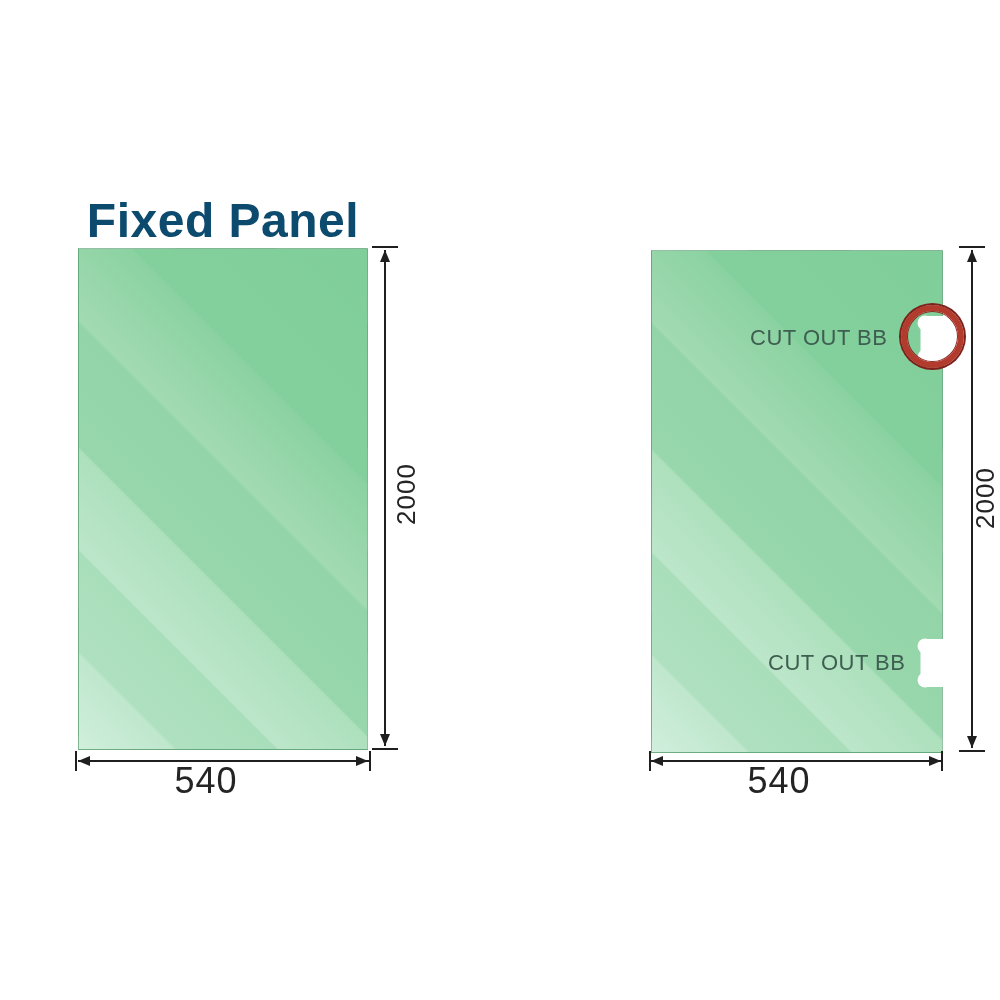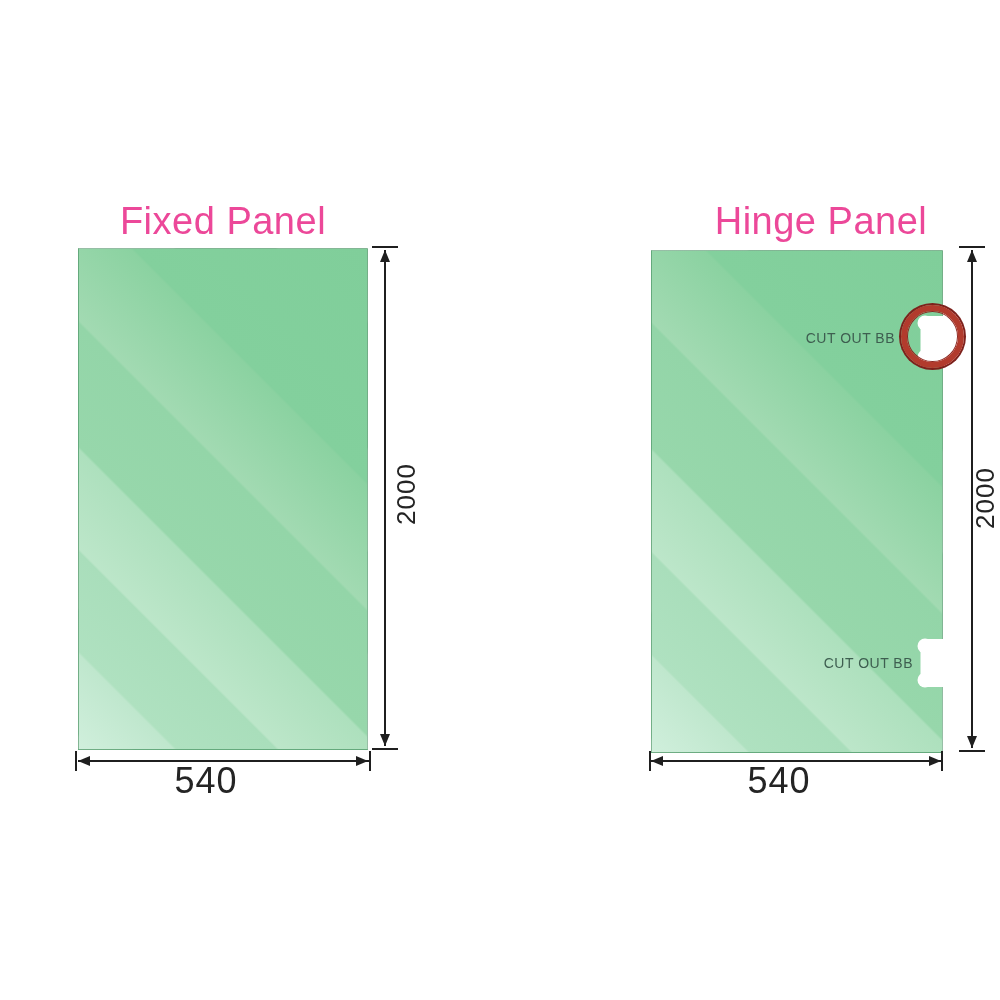--- a/index.html
+++ b/index.html
@@ -5,21 +5,21 @@
   html,body{margin:0;padding:0;}
   body{
     width:1000px;height:1000px;background:#ffffff;
     font-family:"Liberation Sans", sans-serif;
     position:relative;overflow:hidden;
   }
   .canvas{position:absolute;left:0;top:0;width:1000px;height:1000px;}
 
   .panel-title{
     position:absolute;text-align:center;
-    font-size:38px;font-weight:400;color:#ec4899;line-height:44px;
+    font-size:48px;font-weight:700;color:#0c4a6e;line-height:44px;
     letter-spacing:0.5px;
   }
   .glass{
     position:absolute;
     border:1px solid rgba(50,100,70,0.35);
     box-sizing:border-box;
     background:
       linear-gradient(45deg,
         #d0efdc 0%,
         #bfe7cd 12%,
@@ -45,22 +45,22 @@
 
   .dim-label{
     position:absolute;color:#242424;font-size:36px;line-height:28px;
     text-align:center;letter-spacing:1px;z-index:2;
   }
   .dim-label.vert{
     font-size:26px;line-height:26px;width:70px;
     transform:rotate(-90deg);transform-origin:center center;
   }
   .cutout-label{
-    position:absolute;color:#3e5e50;font-size:14px;line-height:24px;
-    text-align:right;letter-spacing:0.5px;z-index:3;
+    position:absolute;color:#3e5e50;font-size:22px;line-height:24px;
+    text-align:left;letter-spacing:0.5px;z-index:3;
   }
   .cutout{position:absolute;z-index:3;}
   .red-ring{
     position:absolute;width:51px;height:51px;border-radius:50%;
     border:6px solid #b23b2d;
     box-shadow:0 0 0 2px #7d211c, inset 0 0 0 1px #8a2620;
     z-index:4;background:transparent;
   }
 </style>
 </head>
@@ -79,21 +79,20 @@
   <div class="arr down" style="left:380px;top:734px;"></div>
   <div class="dim-label vert" style="left:371px;top:481px;">2000</div>
 
   <div class="tick" style="left:75px;top:751px;width:2px;height:20px;"></div>
   <div class="tick" style="left:369px;top:751px;width:2px;height:20px;"></div>
   <div class="dim-line" style="left:78px;top:760px;width:292px;height:2px;"></div>
   <div class="arr left" style="left:78px;top:756px;"></div>
   <div class="arr right" style="left:356px;top:756px;"></div>
   <div class="dim-label" style="left:60px;top:767px;width:292px;">540</div>
 
-  <div class="panel-title" style="left:671px;top:199px;width:300px;">Hinge Panel</div>
 
   <div class="glass" style="left:651px;top:250px;width:292px;height:503px;"></div>
 
   <svg class="cutout" style="left:916px;top:314px;" width="28" height="52" viewBox="0 0 28 52">
     <g fill="#ffffff">
       <circle cx="9" cy="9" r="7.5"></circle>
       <circle cx="9" cy="43" r="7.5"></circle>
       <rect x="8" y="2" width="20" height="48"></rect>
       <rect x="4.5" y="9" width="9" height="34"></rect>
     </g>

